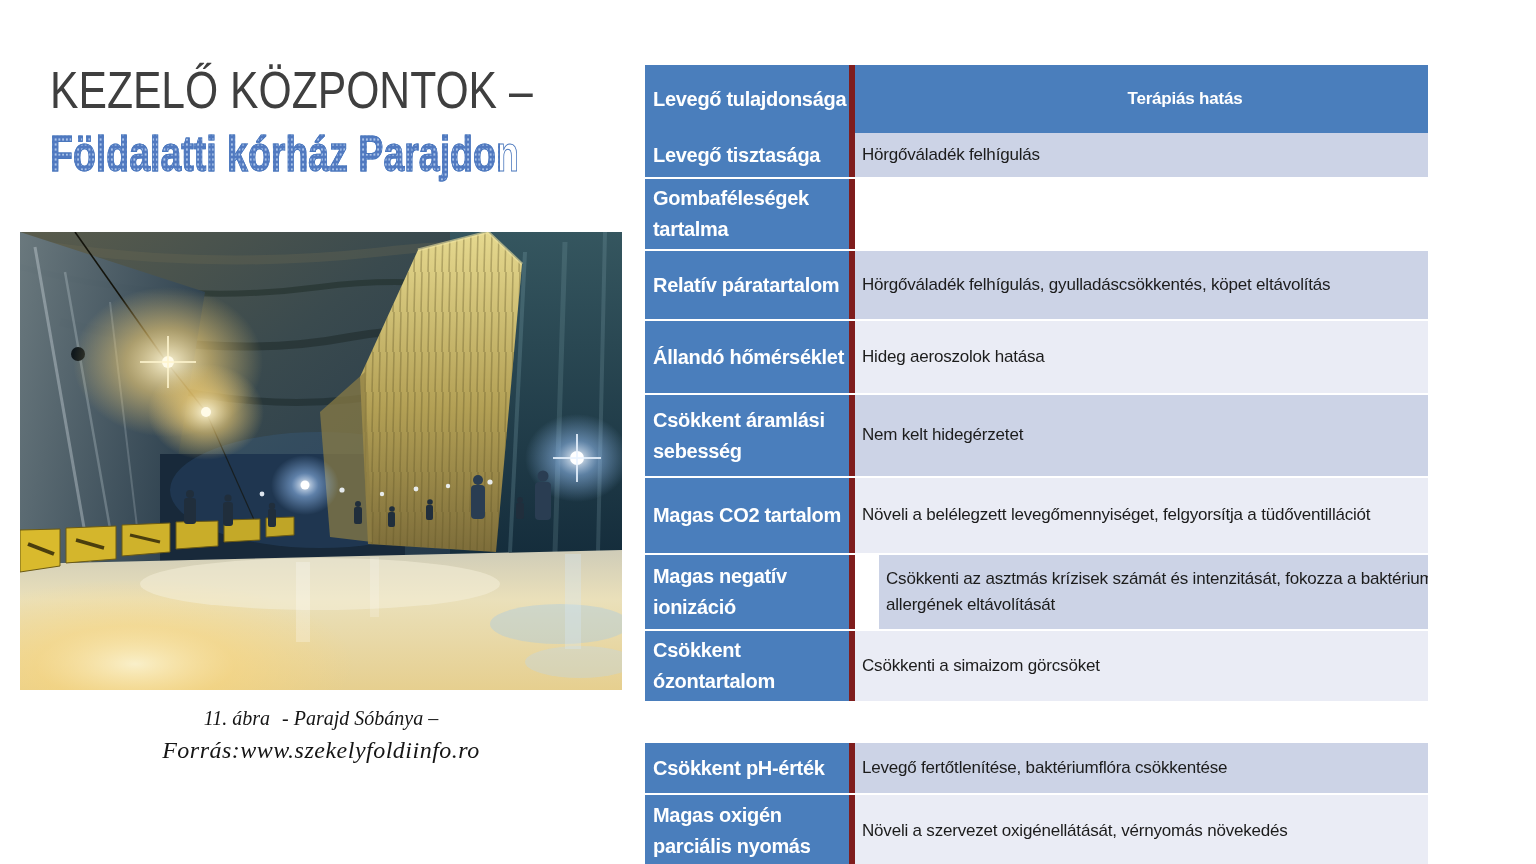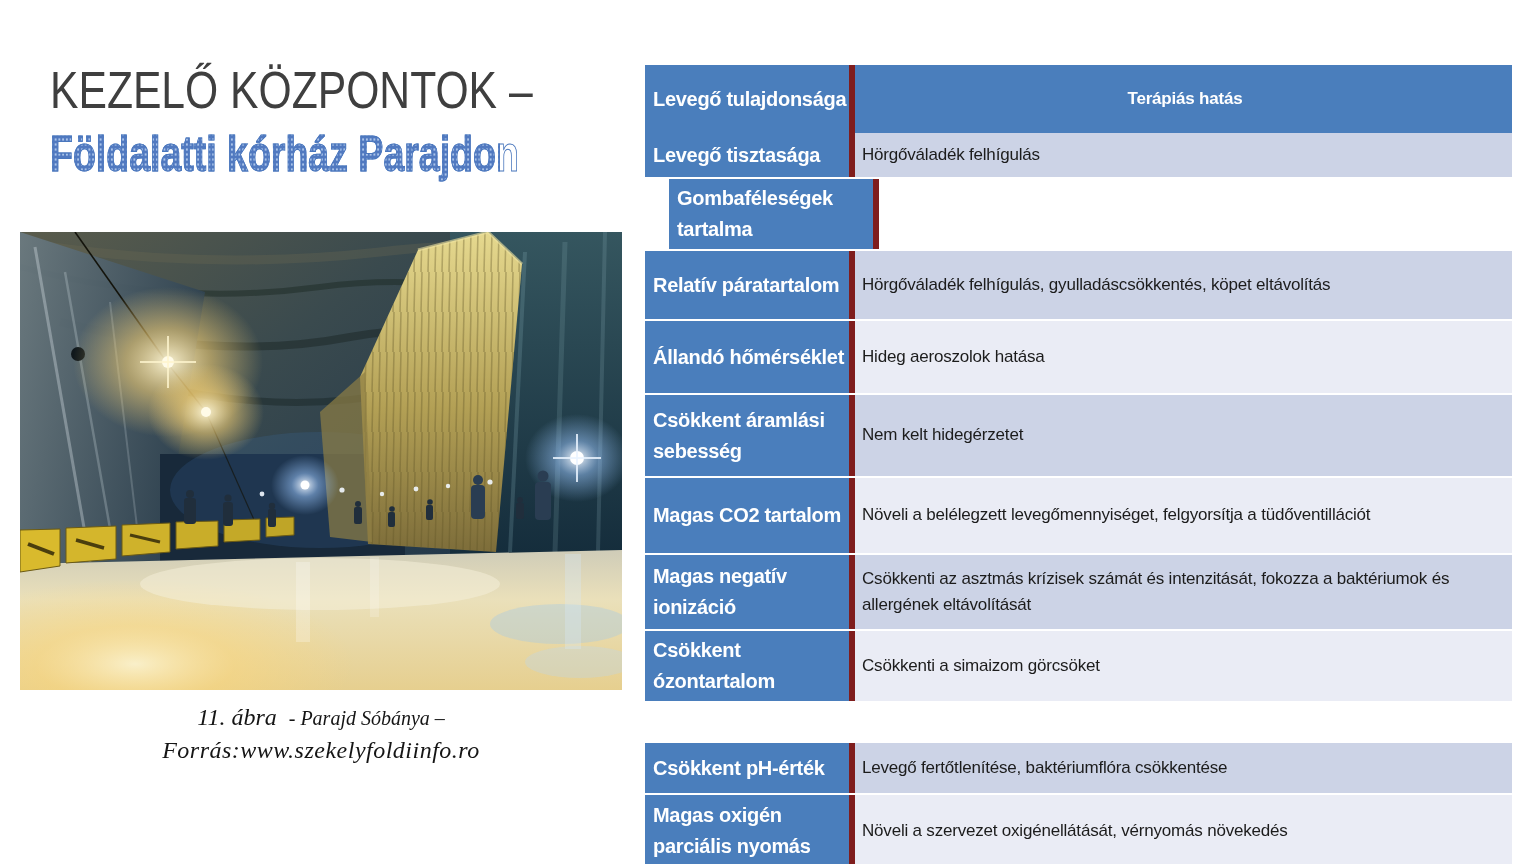--- a/index.html
+++ b/index.html
@@ -1,19 +1,19 @@
 <!DOCTYPE html>
 <html lang="hu"><head>
 <meta charset="utf-8">
 <style>
   * { margin:0; padding:0; box-sizing:border-box; }
   html,body { background:#ffffff; }
   body { font-family:"Liberation Sans", sans-serif; }
   .slide {
-    position:relative; width:1536px; height:864px;
+    position:relative; width:1428px; height:864px;
     background:#ffffff; overflow:hidden;
   }
 
   
   .title-block { position:absolute; left:50px; top:62px; width:600px; }
   .main-title {
     font-size:52px; font-weight:400; color:#3f3f3f;
     transform:scaleX(0.82); transform-origin:left center;
     white-space:nowrap; line-height:1.1;
   }
@@ -31,21 +31,21 @@
       -webkit-background-clip:text; background-clip:text;
       color:transparent;
     }
   }
 
   
   .figure { position:absolute; left:20px; top:232px; width:602px; }
   .photo { width:602px; height:458px; overflow:hidden; background:#22384a; }
   .caption { margin-top:14px; text-align:center; font-family:"Liberation Serif", serif; font-style:italic; color:#151515; }
   .caption-line1 { font-size:24px; }
-  .caption-num { font-size:24px; }
+  .caption-num { font-size:20px; }
   .caption-label { font-size:20px; margin-left:6px;margin-top:36px; }
   .caption-line2 { font-size:24px; margin-top:6px; letter-spacing:0.5px; }
 
   
   .t-table {
     position:absolute; left:645px; top:65px; width:867px;
     border-bottom:2px solid #6c8cc7;
   }
   .trow { display:flex; border-top:2px solid #ffffff; }
   .trow:first-child { border-top:none; }
@@ -60,26 +60,26 @@
   .cell.right {
     flex:1; padding:4px 4px 4px 7px;
     color:#1c1c1c; font-size:17px; letter-spacing:-0.2px; line-height:1.55;
   }
   .t-header { min-height:68px; }
   .t-header .cell.left { font-size:20px; }
   .t-header .cell.right { background:#4a7ebc; color:#ffffff; font-weight:700; justify-content:center; text-align:center; }
   .t-body .trow:nth-child(odd)  .cell.right { background:#ccd3e6; }
   .t-body .trow:nth-child(even) .cell.right { background:#eaecf5; }
   .t-body .trow:nth-child(1)  { min-height:44px; }
-  .t-body .trow:nth-child(2)  { min-height:64px;margin-left:24px; }
+  .t-body .trow:nth-child(2)  { min-height:64px; }
   .t-body .trow:nth-child(3)  { min-height:70px; }
   .t-body .trow:nth-child(4)  { min-height:74px; }
   .t-body .trow:nth-child(5)  { min-height:83px; }
   .t-body .trow:nth-child(6)  { min-height:77px; }
-  .t-body .trow:nth-child(7)  { min-height:76px; }
+  .t-body .trow:nth-child(7)  { min-height:76px;gap:24px; }
   .t-body .trow:nth-child(8)  { min-height:68px; }
   .t-body .trow:nth-child(9)  { min-height:52px;margin-top:40px; }
   .t-body .trow:nth-child(10) { min-height:74px; }
 </style>
 </head>
 <body>
 
 <div class="slide">
 
   <div class="title-block">

